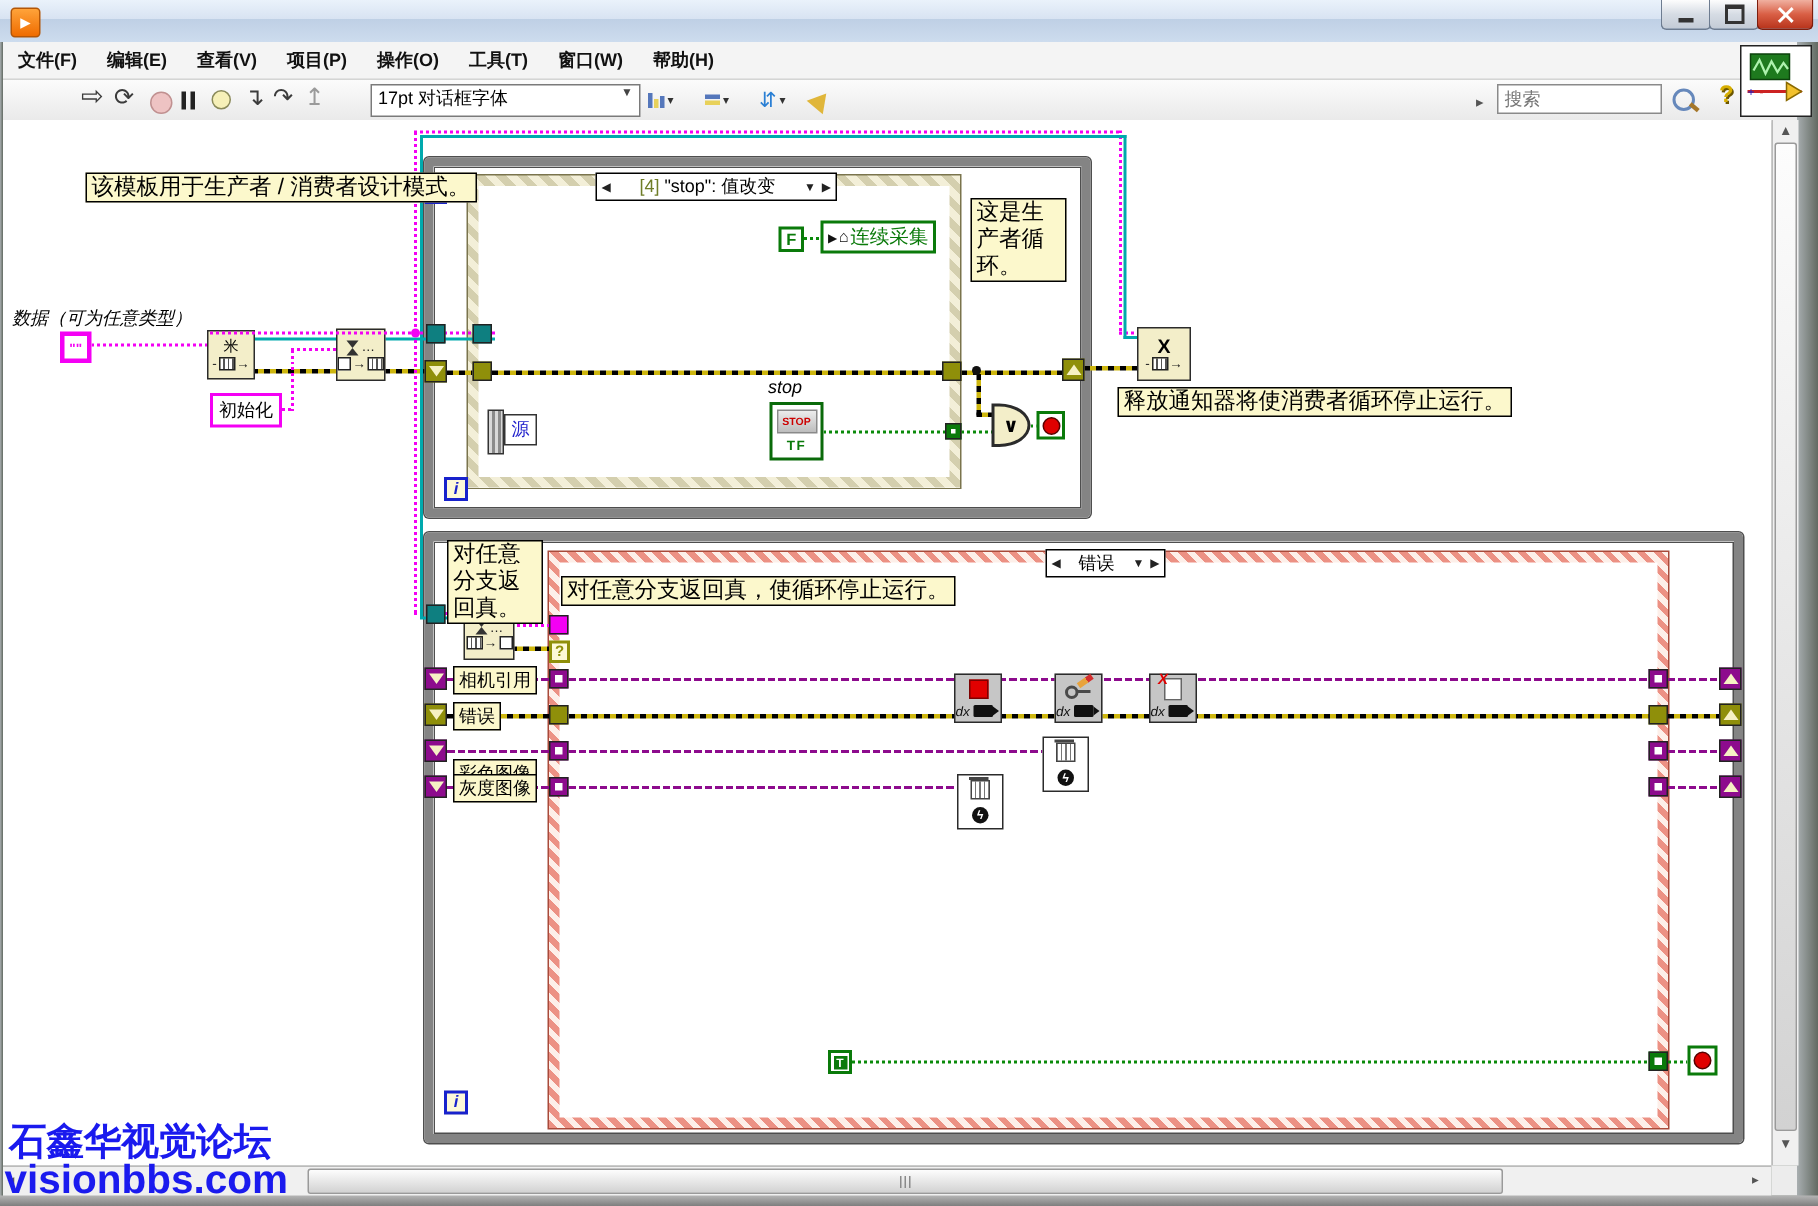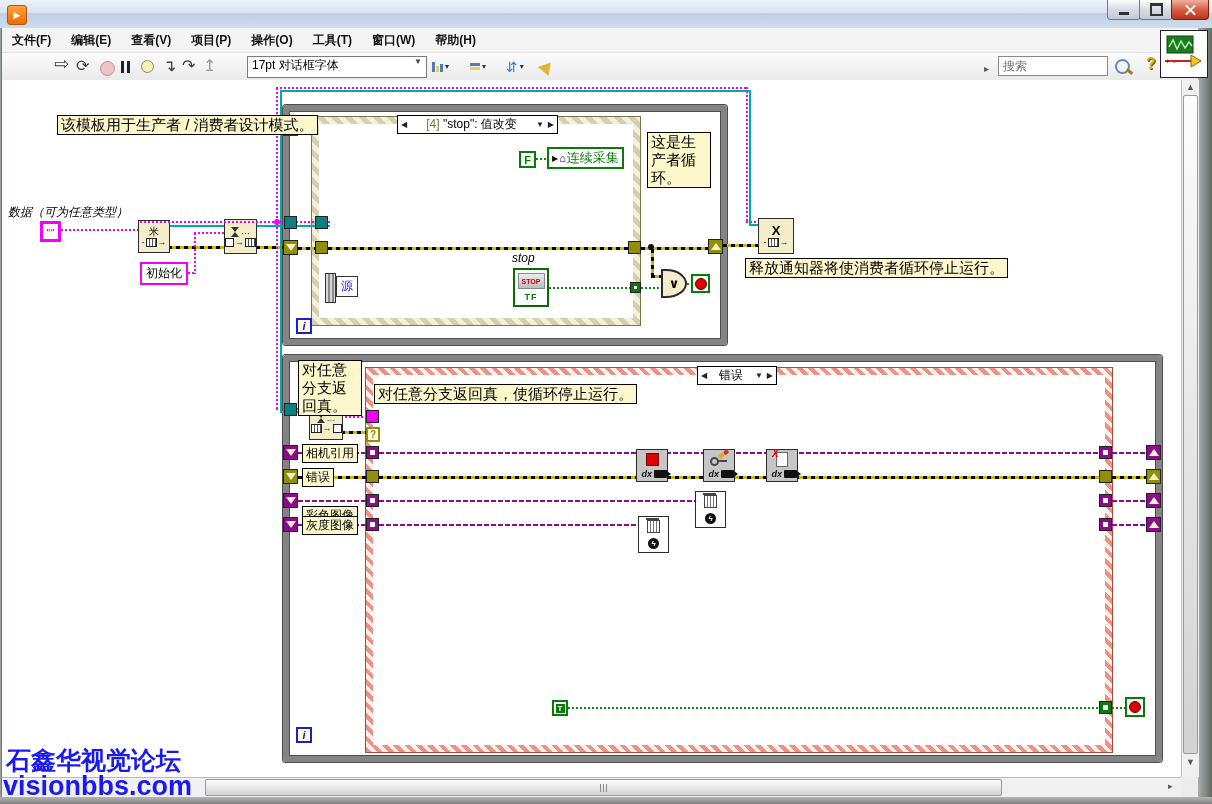--- a/index.html
+++ b/index.html
@@ -81,21 +81,21 @@
   .tn.purbg{background:#8d0b8d;}
   .tn.grnbg{background:#0a7a0a;}
   .tn.hol:after{content:"";position:absolute;inset:3px;background:#fff;}
   .sr{width:15px;height:15px;border:1px solid #222;z-index:8;display:flex;align-items:center;justify-content:center;box-sizing:border-box;}
   .sr.olv{background:#8f8f0a;} .sr.pur{background:#8d0b8d;}
   .tri-d{width:0;height:0;border-left:5px solid transparent;border-right:5px solid transparent;border-top:7px solid #f6f1c4;}
   .tri-u{width:0;height:0;border-left:5px solid transparent;border-right:5px solid transparent;border-bottom:7px solid #f6f1c4;}
   .reglbl{background:#fcf8cc;border:1px solid #000;font-size:12px;line-height:17px;padding:0 3px;z-index:6;white-space:nowrap;}
   .dxi{width:32px;height:33px;background:#c6c6c6;border:1px solid #2b2b2b;z-index:6;display:flex;flex-direction:column;justify-content:space-between;padding:2px 0;box-sizing:border-box;}
   .dxtop{display:flex;align-items:center;justify-content:center;height:14px;}
-  .dxbot{display:flex;align-items:center;justify-content:flex-end;gap:2px;font-size:9px;font-weight:bold;font-style:italic;color:#111;}
+  .dxbot{display:flex;align-items:center;justify-content:flex-start;gap:2px;font-size:9px;font-weight:normal;font-style:italic;color:#111;}
   .cam{width:13px;height:8px;background:#111;border-radius:1px;position:relative;}
   .cam:after{content:"";position:absolute;right:-4px;top:1px;border-top:3px solid transparent;border-bottom:3px solid transparent;border-left:4px solid #111;}
   .redsq{width:11px;height:11px;background:#e10000;border:1px solid #7d0000;}
   .keyg{position:relative;width:18px;height:12px;}
   .keyg .ring{position:absolute;left:0;top:4px;width:5px;height:5px;border:2px solid #4a4a4a;border-radius:50%;}
   .keyg .bar{position:absolute;left:8px;top:7px;width:9px;height:2px;background:#4a4a4a;}
   .keyg .ers{position:absolute;right:-1px;top:-1px;width:11px;height:4px;background:linear-gradient(90deg,#e8a33d 60%,#d32f2f 60%);transform:rotate(-35deg);}
   .doc{width:10px;height:13px;background:#fff;border:1px solid #666;position:relative;}
   .doc .x{position:absolute;left:-5px;top:-5px;color:#e00000;font-weight:bold;font-size:10px;}
   .disp{width:29px;height:35px;background:#fff;border:1px solid #2b2b2b;z-index:6;display:flex;flex-direction:column;align-items:center;justify-content:space-around;}

